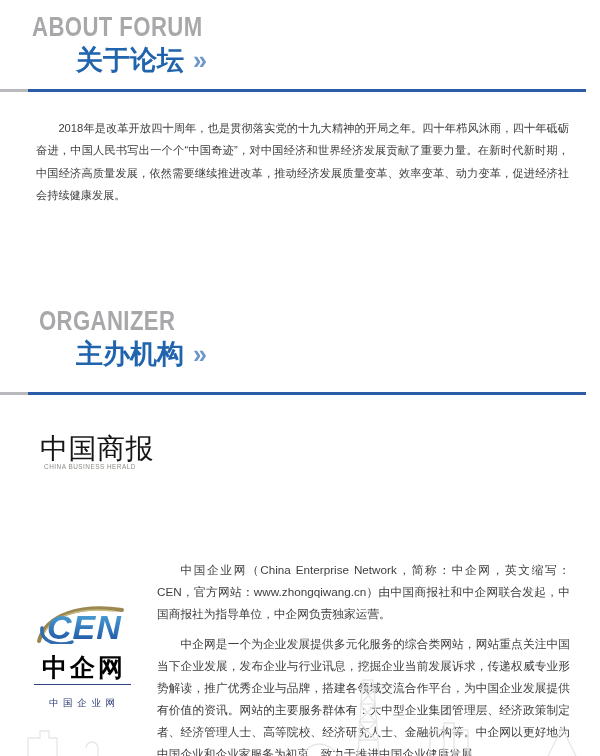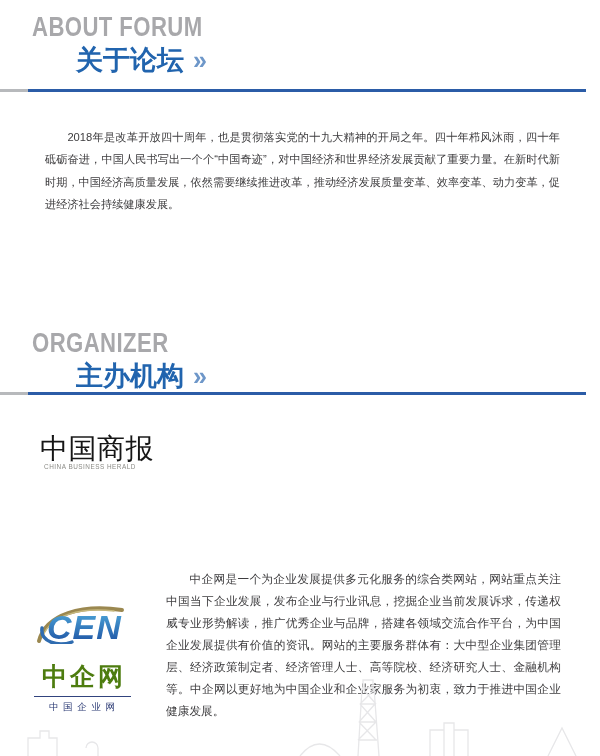--- a/index.html
+++ b/index.html
@@ -22,21 +22,21 @@
     margin-top:4px;font-size:27px;font-weight:bold;color:#2164ae;
     line-height:30px;white-space:nowrap;margin-left:44px;
   }
   .chev{font-size:25px;color:#6e97c9;margin-left:9px;font-weight:bold;}
   
   .rule{position:absolute;left:0;width:600px;height:3px;}
   .rule .rg{position:absolute;left:0;top:0;width:28px;height:3px;background:#b7b9bc;}
   .rule .rb{position:absolute;left:28px;top:0;width:558px;height:3px;background:#2b5ca7;}
   
   .body-text{position:absolute;color:#3e3d3f;text-align:justify;}
-  .body-text p{margin:17px;text-indent:2em;}
+  .body-text p{margin:8px;text-indent:2em;}
   .about-text{top:109px;left:28px;width:549px;font-size:11.2px;line-height:22.4px;}
   .org-text{left:149px;width:429px;font-size:11.7px;line-height:22px;}
   .cbh-text{top:410px;}
   .cen-text{top:551px;}
   
   .cbh-logo{position:absolute;left:40px;top:435px;width:100px;text-align:center;}
   .cbh-box{
     width:100px;height:43px;border-radius:4px;
     background:linear-gradient(180deg,#b2262a 0%,#9e1b1f 100%);
     color:#ffffff;font-family:"Liberation Serif","DejaVu Serif",serif;
@@ -48,26 +48,26 @@
     font-weight:normal;font-size:28px;line-height:25px;color:#161616;
     letter-spacing:.5px;white-space:nowrap;
   }
   .cbh-en{
     margin-top:2px;font-size:6.4px;color:#8b8b86;letter-spacing:.5px;
     white-space:nowrap;
   }
   
   .cen-logo{position:absolute;left:34px;top:602px;width:97px;}
   .cen-zh{
-    margin-top:18px;text-align:center;
-    font-weight:bold;font-size:25px;line-height:26px;color:#4d7c0f;
-    letter-spacing:3px;margin-right:-3px;white-space:nowrap;font-family:Liberation Mono, monospace;
+    margin-top:6px;text-align:center;
+    font-weight:bold;font-size:25px;line-height:26px;color:#000000;
+    letter-spacing:3px;margin-right:-3px;white-space:nowrap;
   }
   .cen-sub{
-    margin-top:4px;border-top:1.5px solid #31437e;padding-top:4px;
+    margin-top:4px;border-top:1.5px solid #31437e;padding-top:12px;
     font-size:9.5px;color:#2b3a74;text-align:center;letter-spacing:1px;
     white-space:nowrap;
   }
   
   .wm{position:absolute;left:0;top:668px;pointer-events:none;}
 </style>
 </head>
 <body>
 
 <div class="page">
@@ -81,21 +81,21 @@
 
   <div class="rule" style="top:89px;">
     <span class="rg"></span>
     <span class="rb"></span>
   </div>
 
   <div class="body-text about-text">
     <p>2018年是改革开放四十周年，也是贯彻落实党的十九大精神的开局之年。四十年栉风沐雨，四十年砥砺奋进，中国人民书写出一个个“中国奇迹”，对中国经济和世界经济发展贡献了重要力量。在新时代新时期，中国经济高质量发展，依然需要继续推进改革，推动经济发展质量变革、效率变革、动力变革，促进经济社会持续健康发展。</p>
   </div>
 
-  <header class="sec-head" style="top:330px;">
+  <header class="sec-head" style="top:308px;text-align:right;">
     <div class="head-en">ORGANIZER</div>
     <div class="head-zh">
       <span>主办机构</span><span class="chev">»</span>
     </div>
   </header>
 
   <div class="rule" style="top:392px;">
     <span class="rg"></span>
     <span class="rb"></span>
   </div>
@@ -117,20 +117,21 @@
       <path d="M5,39 C12,12 48,2 88,8" stroke="#9b8850" stroke-width="4" fill="none" stroke-linecap="round"></path>
       <path d="M9,34 C17,13 47,5 80,9" stroke="#c6b87e" stroke-width="1.4" fill="none" stroke-linecap="round"></path>
       <path d="M8,26 C6,40 24,45 38,40" stroke="#2f6cb0" stroke-width="3.4" fill="none" stroke-linecap="round"></path>
       <text x="13" y="37" font-family="Liberation Sans, sans-serif" font-size="34" font-weight="bold" font-style="italic" letter-spacing="1" fill="url(#cengrad)">CEN</text>
     </svg>
     <div class="cen-zh">中企网</div>
     <div class="cen-sub">中 国 企 业 网</div>
   </div>
 
   <div class="body-text org-text cen-text">
+    <p>中国企业网（China Enterprise Network，简称：中企网，英文缩写：CEN，官方网站：www.zhongqiwang.cn）由中国商报社和中企网联合发起，中国商报社为指导单位，中企网负责独家运营。</p>
     <p>中企网是一个为企业发展提供多元化服务的综合类网站，网站重点关注中国当下企业发展，发布企业与行业讯息，挖掘企业当前发展诉求，传递权威专业形势解读，推广优秀企业与品牌，搭建各领域交流合作平台，为中国企业发展提供有价值的资讯。网站的主要服务群体有：大中型企业集团管理层、经济政策制定者、经济管理人士、高等院校、经济研究人士、金融机构等。中企网以更好地为中国企业和企业家服务为初衷，致力于推进中国企业健康发展。</p>
   </div>
 
   <svg class="wm" width="600" height="88" viewBox="0 0 600 88">
     <g stroke="#e7e7e9" stroke-width="1.3" fill="none">
       <path d="M28,88 V70 h12 v-7 h9 v7 h8 v18"></path>
       <path d="M86,80 a6,6 0 0 1 12,0 v8"></path>
       <path d="M300,88 Q319,64 340,88"></path>
       <path d="M362,20 L358,88 M374,20 L379,88 M362,20 h12 M360,36 h16 M359,54 h17 M358,72 h19 M362,20 l14,16 M376,20 l-16,16 M360,36 l16,18 M375,36 l-16,18 M359,54 l17,18 M376,54 l-18,18"></path>
       <path d="M363,20 v-8 h10 v8"></path>

